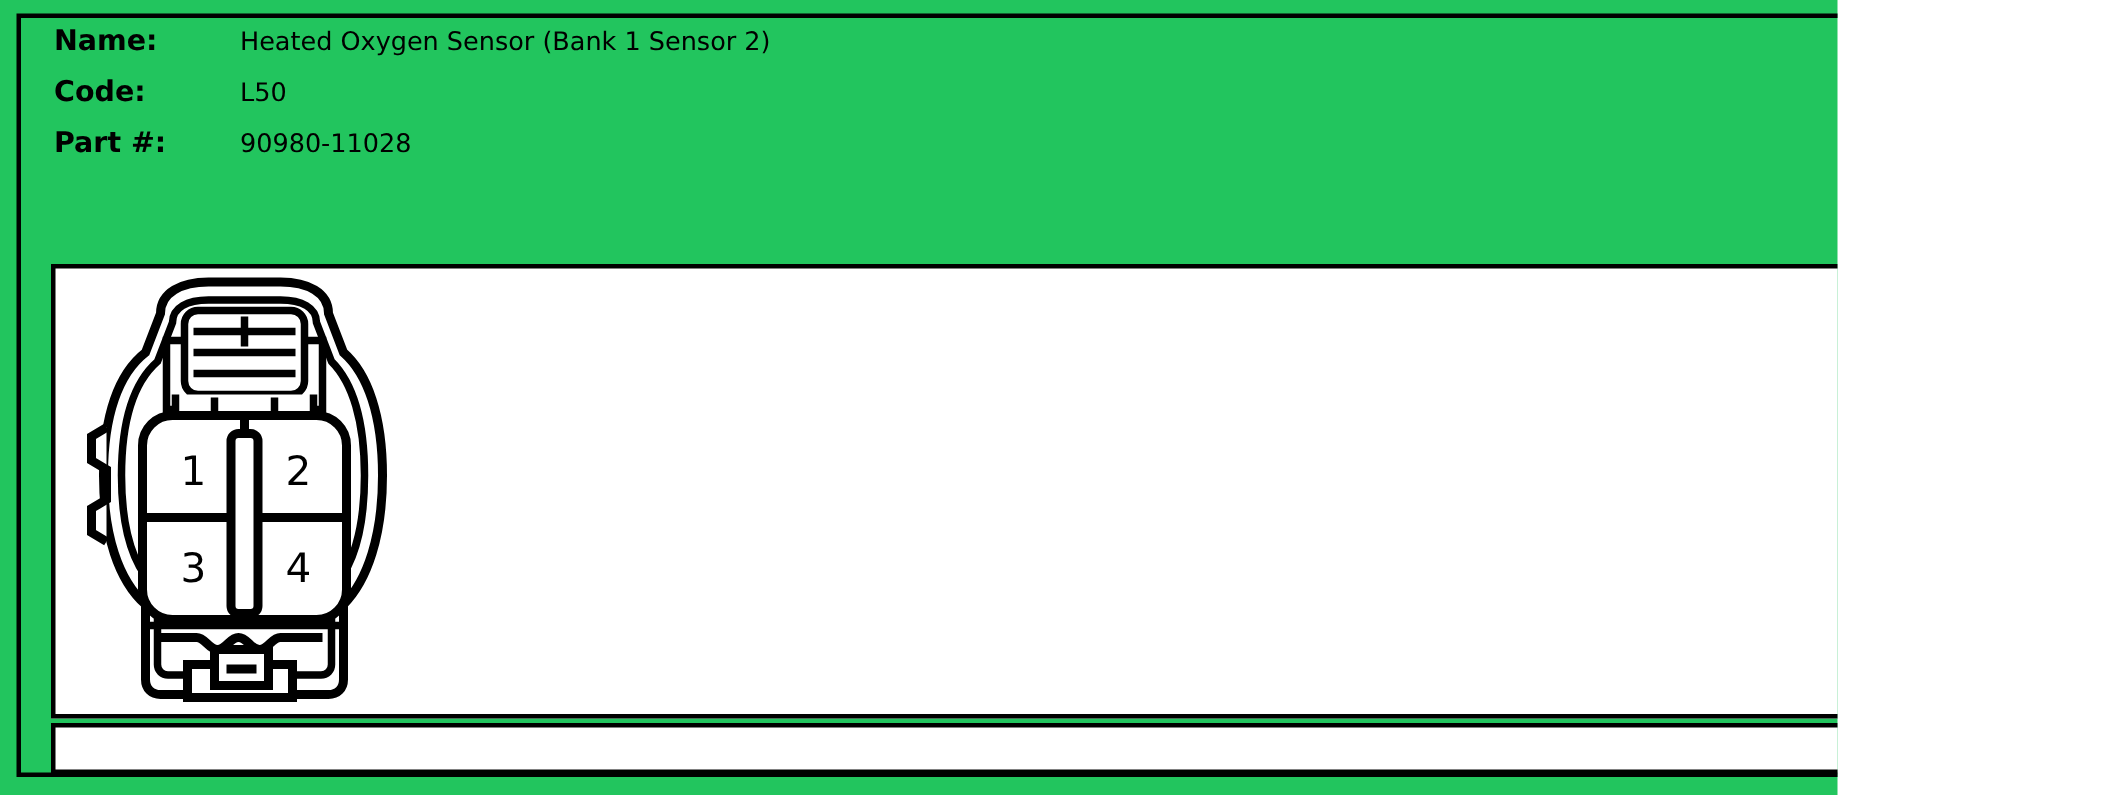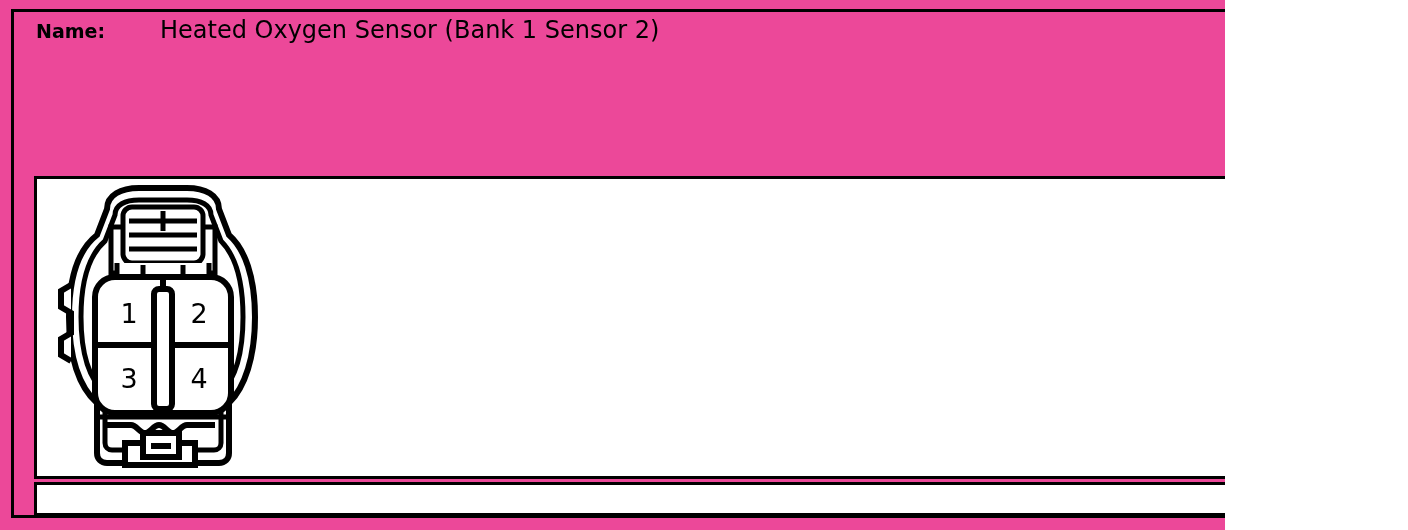--- a/index.html
+++ b/index.html
@@ -9,21 +9,21 @@
     background: #ffffff;
   }
   body {
     font-family: "DejaVu Sans", "Liberation Sans", sans-serif;
     -webkit-font-smoothing: none;
   }
   #page {
     position: relative;
     width: 1225px;
     height: 530px;
-    background: #ec4899;
+    background: #22c55e;
     overflow: hidden;
   }
 
   
   .outer-frame {
     position: absolute;
     left: 11px;
     top: 9px;
     width: 1385px;
     height: 509px;
@@ -46,21 +46,21 @@
   .info-label {
     width: 124px;
     flex: 0 0 124px;
     font-size: 19px;
     font-weight: bold;
     color: #000000;
     letter-spacing: 0px;
     white-space: nowrap;
   }
   .info-value {
-    font-size: 24px;
+    font-size: 17px;
     font-weight: normal;
     color: #000000;
     white-space: nowrap;
   }
 
   
   .diagram-panel {
     position: absolute;
     left: 34px;
     top: 176px;
@@ -108,21 +108,29 @@
 
   <div class="outer-frame"></div>
 
   <div class="info-block">
 
     <div class="info-row">
       <div class="info-label">Name:</div>
       <div class="info-value">Heated Oxygen Sensor (Bank 1 Sensor 2)</div>
     </div>
 
-
+    <div class="info-row">
+      <div class="info-label">Code:</div>
+      <div class="info-value">L50</div>
+    </div>
+
+    <div class="info-row">
+      <div class="info-label">Part #:</div>
+      <div class="info-value">90980-11028</div>
+    </div>
 
 
   </div>
 
   <div class="diagram-panel">
 
     <div class="connector-wrap">
       <svg class="connector-svg" width="236" height="296" viewBox="0 0 236 296" xmlns="http://www.w3.org/2000/svg">
 
         <path d="M 68 28

